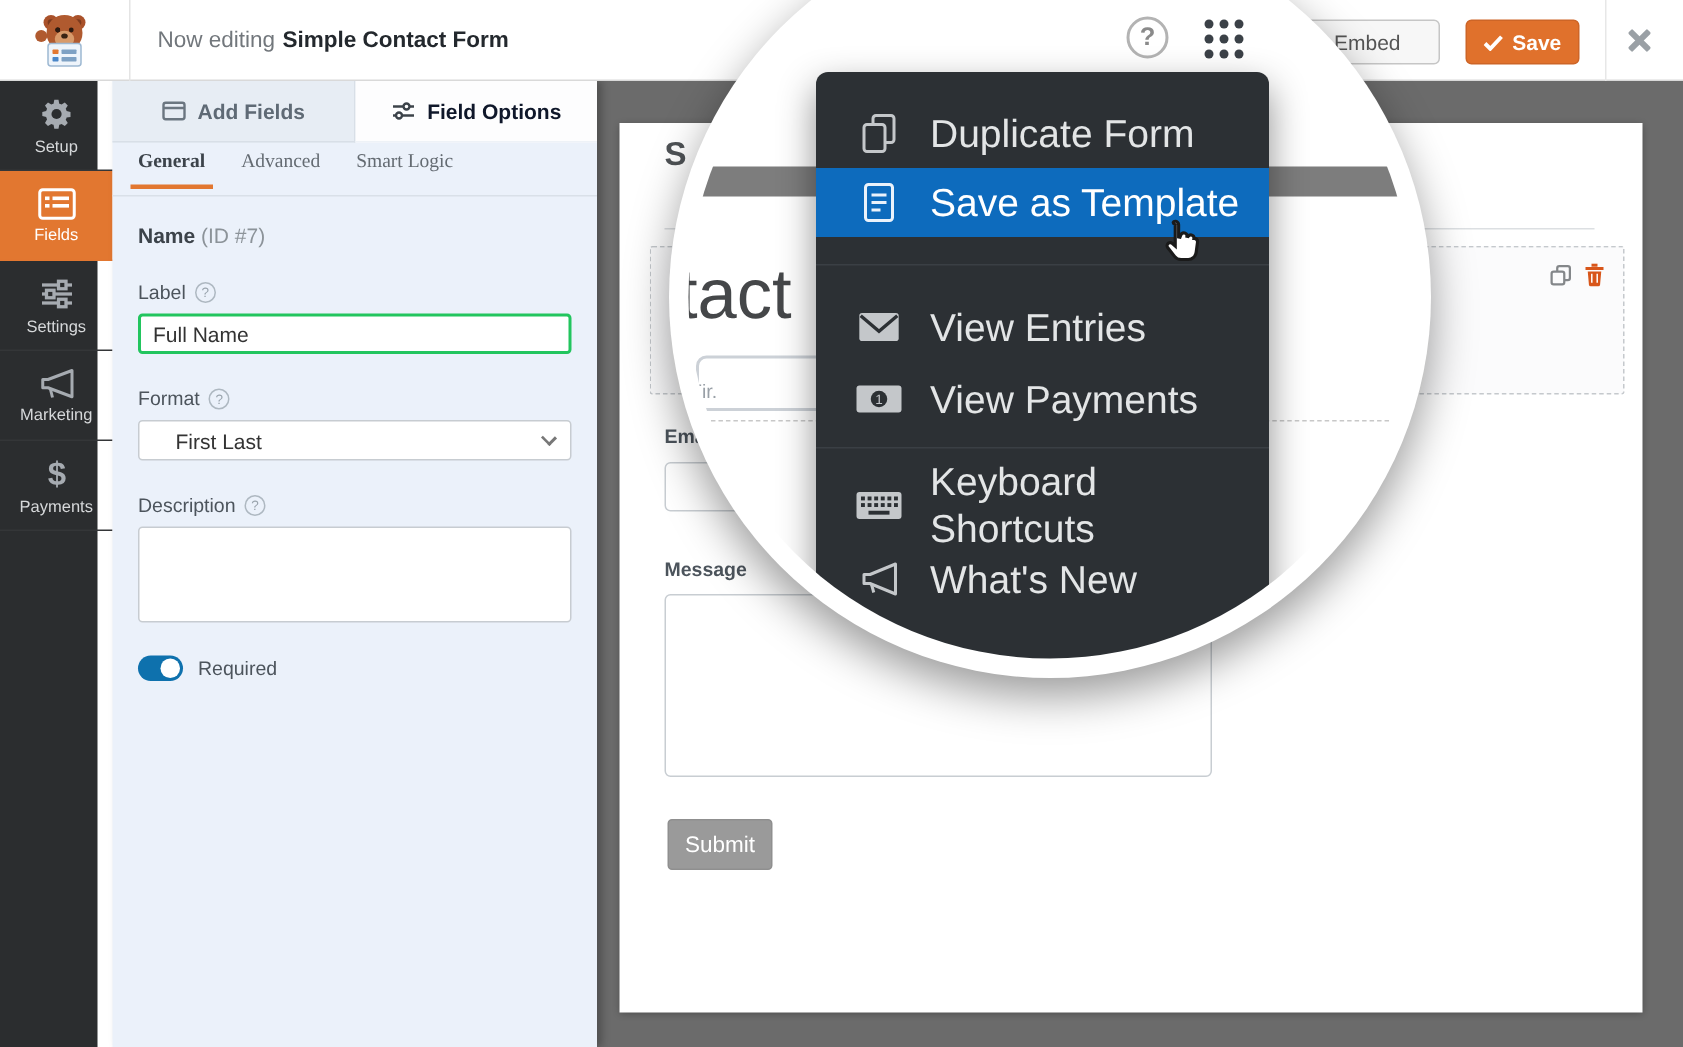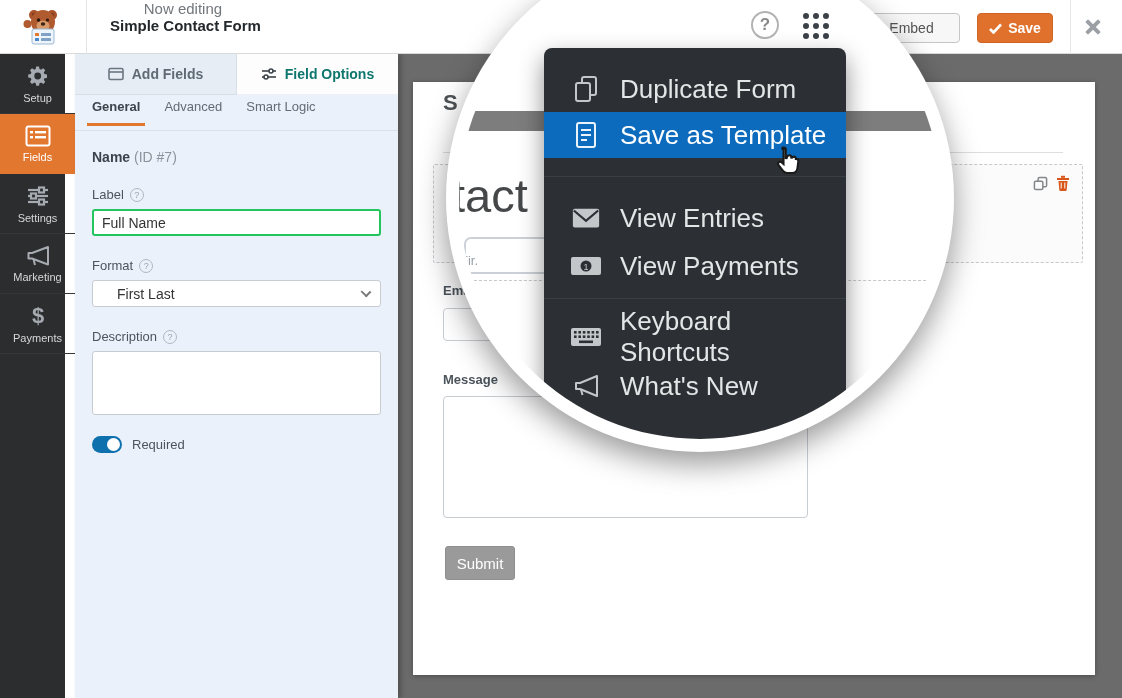--- a/index.html
+++ b/index.html
@@ -6,21 +6,21 @@
   html,body { width:1122px; height:698px; overflow:hidden; }
   body { font-family:"Liberation Sans", sans-serif; }
   #stage { position:relative; width:1122px; height:698px; background:#fff; overflow:hidden; }
 
   
   .topbar { position:absolute; left:0; top:0; width:1122px; height:54px; background:#fff;
             border-bottom:1px solid #d9d9d9; z-index:10; }
   .logo-cell { position:absolute; left:0; top:0; width:87px; height:54px; border-right:1px solid #e4e4e4;
                display:flex; align-items:center; justify-content:center; }
   .now-editing { position:absolute; left:105px; top:0; height:52px; display:flex; align-items:center;
-                 font-size:15px; color:#72777c;flex-direction:column; }
+                 font-size:15px; color:#72777c; }
   .now-editing b { color:#23282d; margin-left:5px; }
   .btn-embed { position:absolute; left:863px; top:13px; width:97px; height:30px; background:#f7f7f7;
                border:1px solid #c6c6c6; border-radius:4px; font-size:14px; color:#555;
                display:flex; align-items:center; justify-content:center; }
   .btn-save { position:absolute; left:977px; top:13px; width:76px; height:30px; background:#e0712c;
               border:1px solid #cd6527; border-radius:4px; font-size:14px; font-weight:bold; color:#fff;
               display:flex; align-items:center; justify-content:center; gap:6px; }
   .tb-divider { position:absolute; left:1070px; top:0; width:1px; height:54px; background:#e7e7e7; }
   .close-x { position:absolute; left:1082px; top:17px; width:20px; height:20px; }
   .close-x::before, .close-x::after { content:""; position:absolute; left:9px; top:1px; width:4px; height:18px;
@@ -37,24 +37,24 @@
   .side-item.active { background:#e27730; border-bottom-color:#e27730; }
   .side-item.active .lbl { color:#fff; }
 
   
   .panel { position:absolute; left:75px; top:54px; width:323px; height:644px; background:#ebf1fa;
            z-index:5; box-shadow:3px 0 5px rgba(0,0,0,0.25); }
   .panel-tabs { display:flex; height:41px; }
   .ptab { flex:1; display:flex; align-items:center; justify-content:center; gap:8px;
           font-size:14px; font-weight:bold; color:#5f6a75; background:#e7edf4;
           border-bottom:1px solid #d8dfe7; }
-  .ptab.active { background:#fdfdfe; color:#0f766e; border-bottom-color:#eef2f7; }
+  .ptab.active { background:#fdfdfe; color:#0f172a; border-bottom-color:#eef2f7; }
   .ptab:first-child { border-right:1px solid #d8dfe7; }
   .subtabs { position:relative; height:36px; display:flex; align-items:center; gap:24px;
-             padding:0 0 12px 17px; border-bottom:1px solid #d9e0e8; }
+             padding:0 0 12px 17px; border-bottom:1px solid #d9e0e8;font-family:Liberation Serif, serif; }
   .subtab { font-size:13px; color:#646b72; position:relative; height:36px; display:flex; align-items:center; }
   .subtab.active { color:#3c434a; font-weight:bold; }
   .subtab.active::after { content:""; position:absolute; left:-5px; right:-5px; bottom:-1px; height:3px;
                           background:#e27730; }
   .panel-body { padding:16px 17px 0 17px; }
   .field-title { margin-top:2px; font-size:14px; color:#3c434a; }
   .field-title b { font-weight:bold; }
   .field-title .idnote { color:#8c9399; font-weight:normal; }
   .opt-label { margin-top:22px; font-size:13px; color:#4c545c; display:flex; align-items:center; gap:6px; }
   .help-dot { width:14px; height:14px; border:1px solid #aeb8c1; border-radius:50%; font-size:9px;

